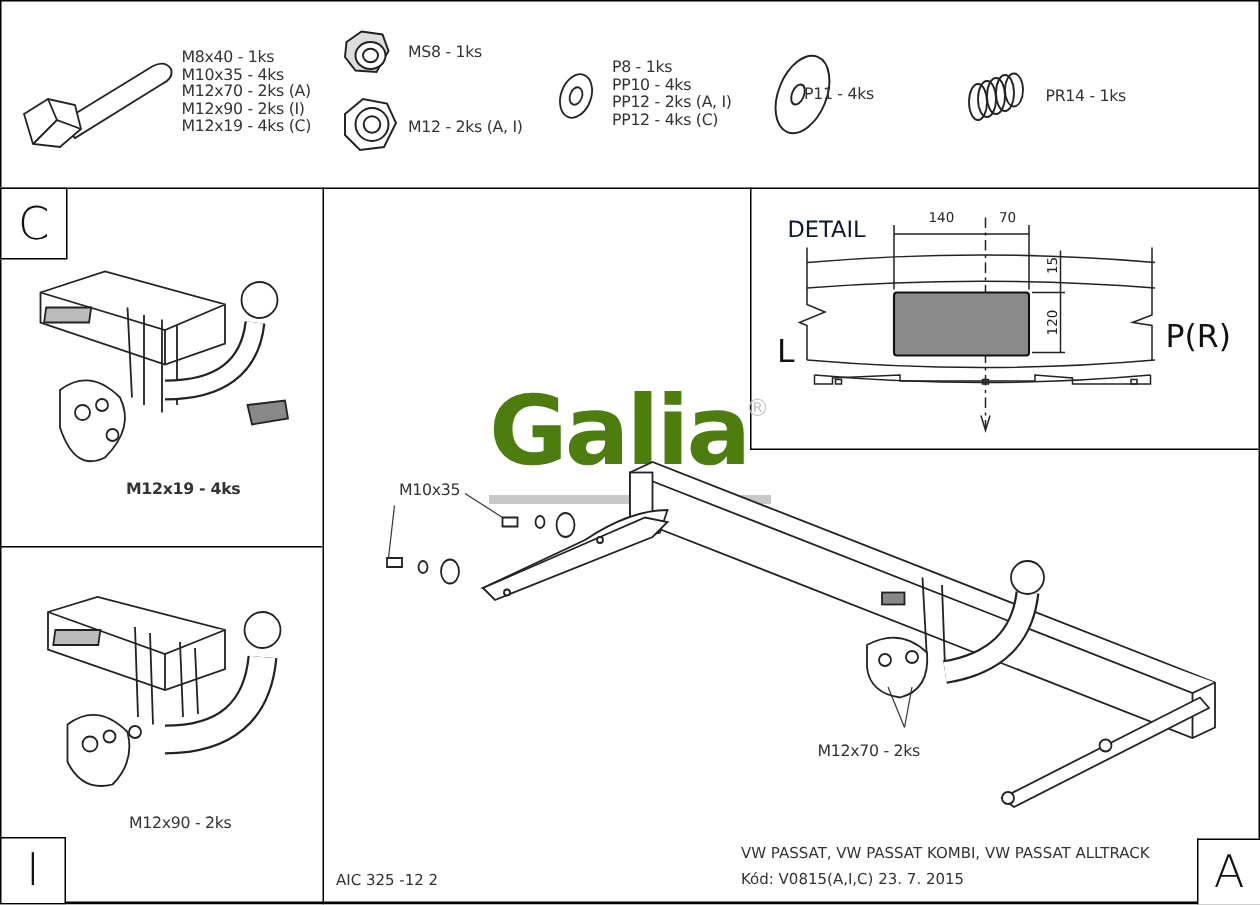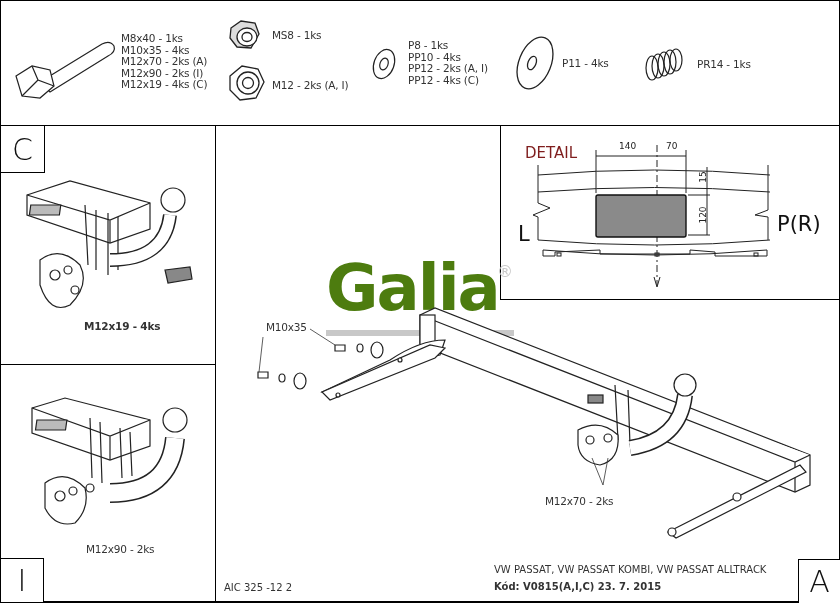--- a/index.html
+++ b/index.html
@@ -3,21 +3,21 @@
 <meta charset="utf-8">
 <style>
   html,body{margin:0;padding:0;background:#fff;}
   body{width:840px;height:603px;position:relative;overflow:hidden;font-family:"DejaVu Sans",sans-serif;color:#2a2a2a;}
   .frame{position:absolute;left:0;top:0;width:838px;height:601px;border:1px solid #000;box-sizing:content-box;}
   .hline{position:absolute;background:#000;}
   .lbl{position:absolute;font-size:10.5px;line-height:12px;color:#333;white-space:nowrap;letter-spacing:-0.2px;}
   .lbl div{height:11.5px;}
   .corner{position:absolute;border:1px solid #000;font-family:"DejaVu Sans",sans-serif;font-weight:300;color:#111;display:flex;align-items:center;justify-content:center;font-size:30px;background:#fff;}
   svg{position:absolute;overflow:visible;}
-  .detail-title{position:absolute;font-size:15px;color:#7f1d1d;}
+  .detail-title{position:absolute;font-size:15px;color:#0f172a;}
   .big{position:absolute;font-size:21px;color:#111;}
   .dim{position:absolute;font-size:9px;color:#222;}
   .foot{position:absolute;font-size:10px;color:#333;white-space:nowrap;}
 </style>
 </head>
 <body>
 
 <div class="frame"></div>
 
 <div class="hline" style="left:0;top:125px;width:840px;height:1px;"></div>
@@ -70,21 +70,21 @@
   <div>PP12 - 2ks (A, I)</div>
   <div>PP12 - 4ks (C)</div>
 </div>
 
 <svg width="50" height="60" style="left:510px;top:33px;">
   <g fill="#fff" stroke="#222" stroke-width="1.3">
     <ellipse cx="25" cy="30" rx="16" ry="27" transform="rotate(22 25 30)"></ellipse>
     <ellipse cx="22" cy="30" rx="4" ry="7" transform="rotate(22 22 30)"></ellipse>
   </g>
 </svg>
-<div class="lbl" style="left:562px;top:57px;">P11 - 4ks</div>
+<div class="lbl" style="left:536px;top:57px;">P11 - 4ks</div>
 
 <svg width="50" height="40" style="left:642px;top:46px;">
   <g fill="none" stroke="#222" stroke-width="1.2">
     <ellipse cx="10" cy="22" rx="6" ry="12"></ellipse>
     <ellipse cx="16" cy="20" rx="6" ry="12"></ellipse>
     <ellipse cx="22" cy="18" rx="6" ry="12"></ellipse>
     <ellipse cx="28" cy="16" rx="6" ry="12"></ellipse>
     <ellipse cx="34" cy="14" rx="6" ry="11"></ellipse>
   </g>
 </svg>
@@ -196,16 +196,16 @@
     <path d="M70 29 L95 45"></path>
     <path d="M23 37 L19 72"></path>
     <path d="M363 185 L352 158 M363 185 L368 158"></path>
   </g>
 </svg>
 <div class="lbl" style="left:266px;top:321px;">M10x35</div>
 <div class="lbl" style="left:545px;top:479px;margin-top:16px;">M12x70 - 2ks</div>
 
 <div class="foot" style="left:224px;top:582px;">AIC 325 -12 2</div>
 <div class="foot" style="left:494px;top:564px;">VW PASSAT, VW PASSAT KOMBI,  VW PASSAT ALLTRACK</div>
-<div class="foot" style="left:494px;top:581px;font-weight:bold;">Kód: V0815(A,I,C)  23. 7. 2015</div>
+<div class="foot" style="left:494px;top:581px;">Kód: V0815(A,I,C)  23. 7. 2015</div>
 <div class="corner" style="left:798px;top:559px;width:41px;height:43px;border-right:none;border-bottom:none;">
   <span>A</span>
 </div>
 
 </body></html>

